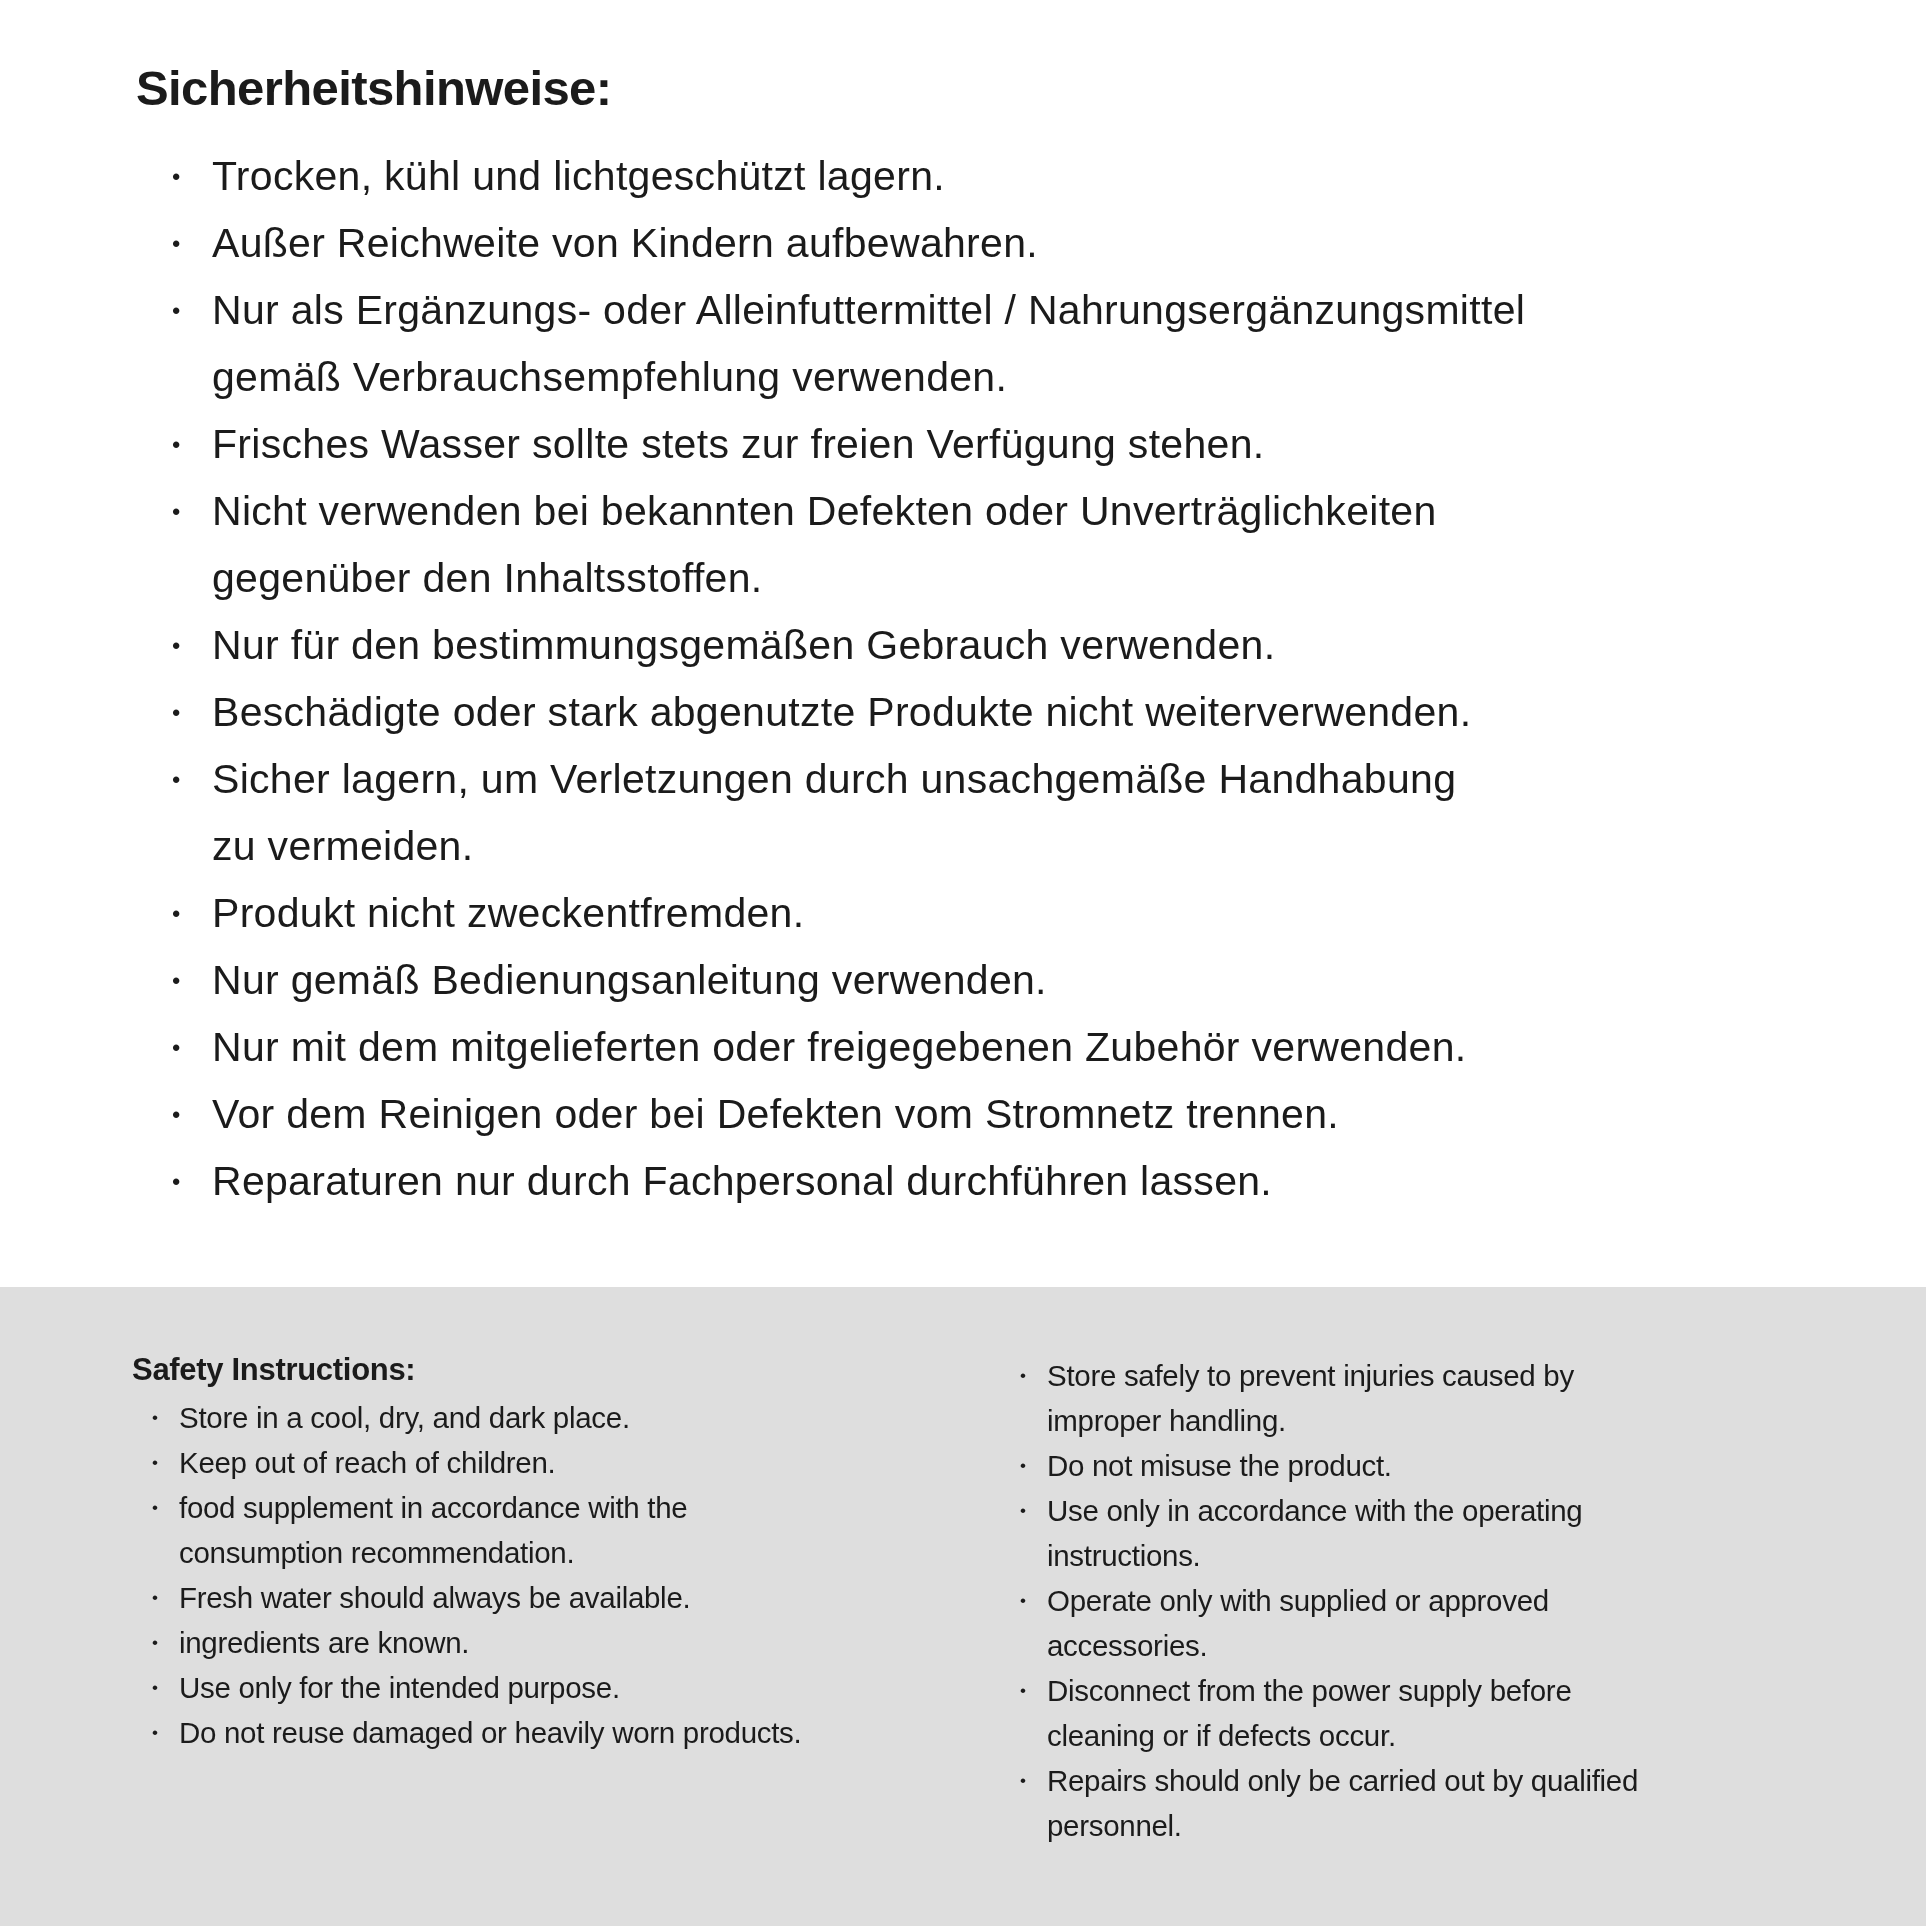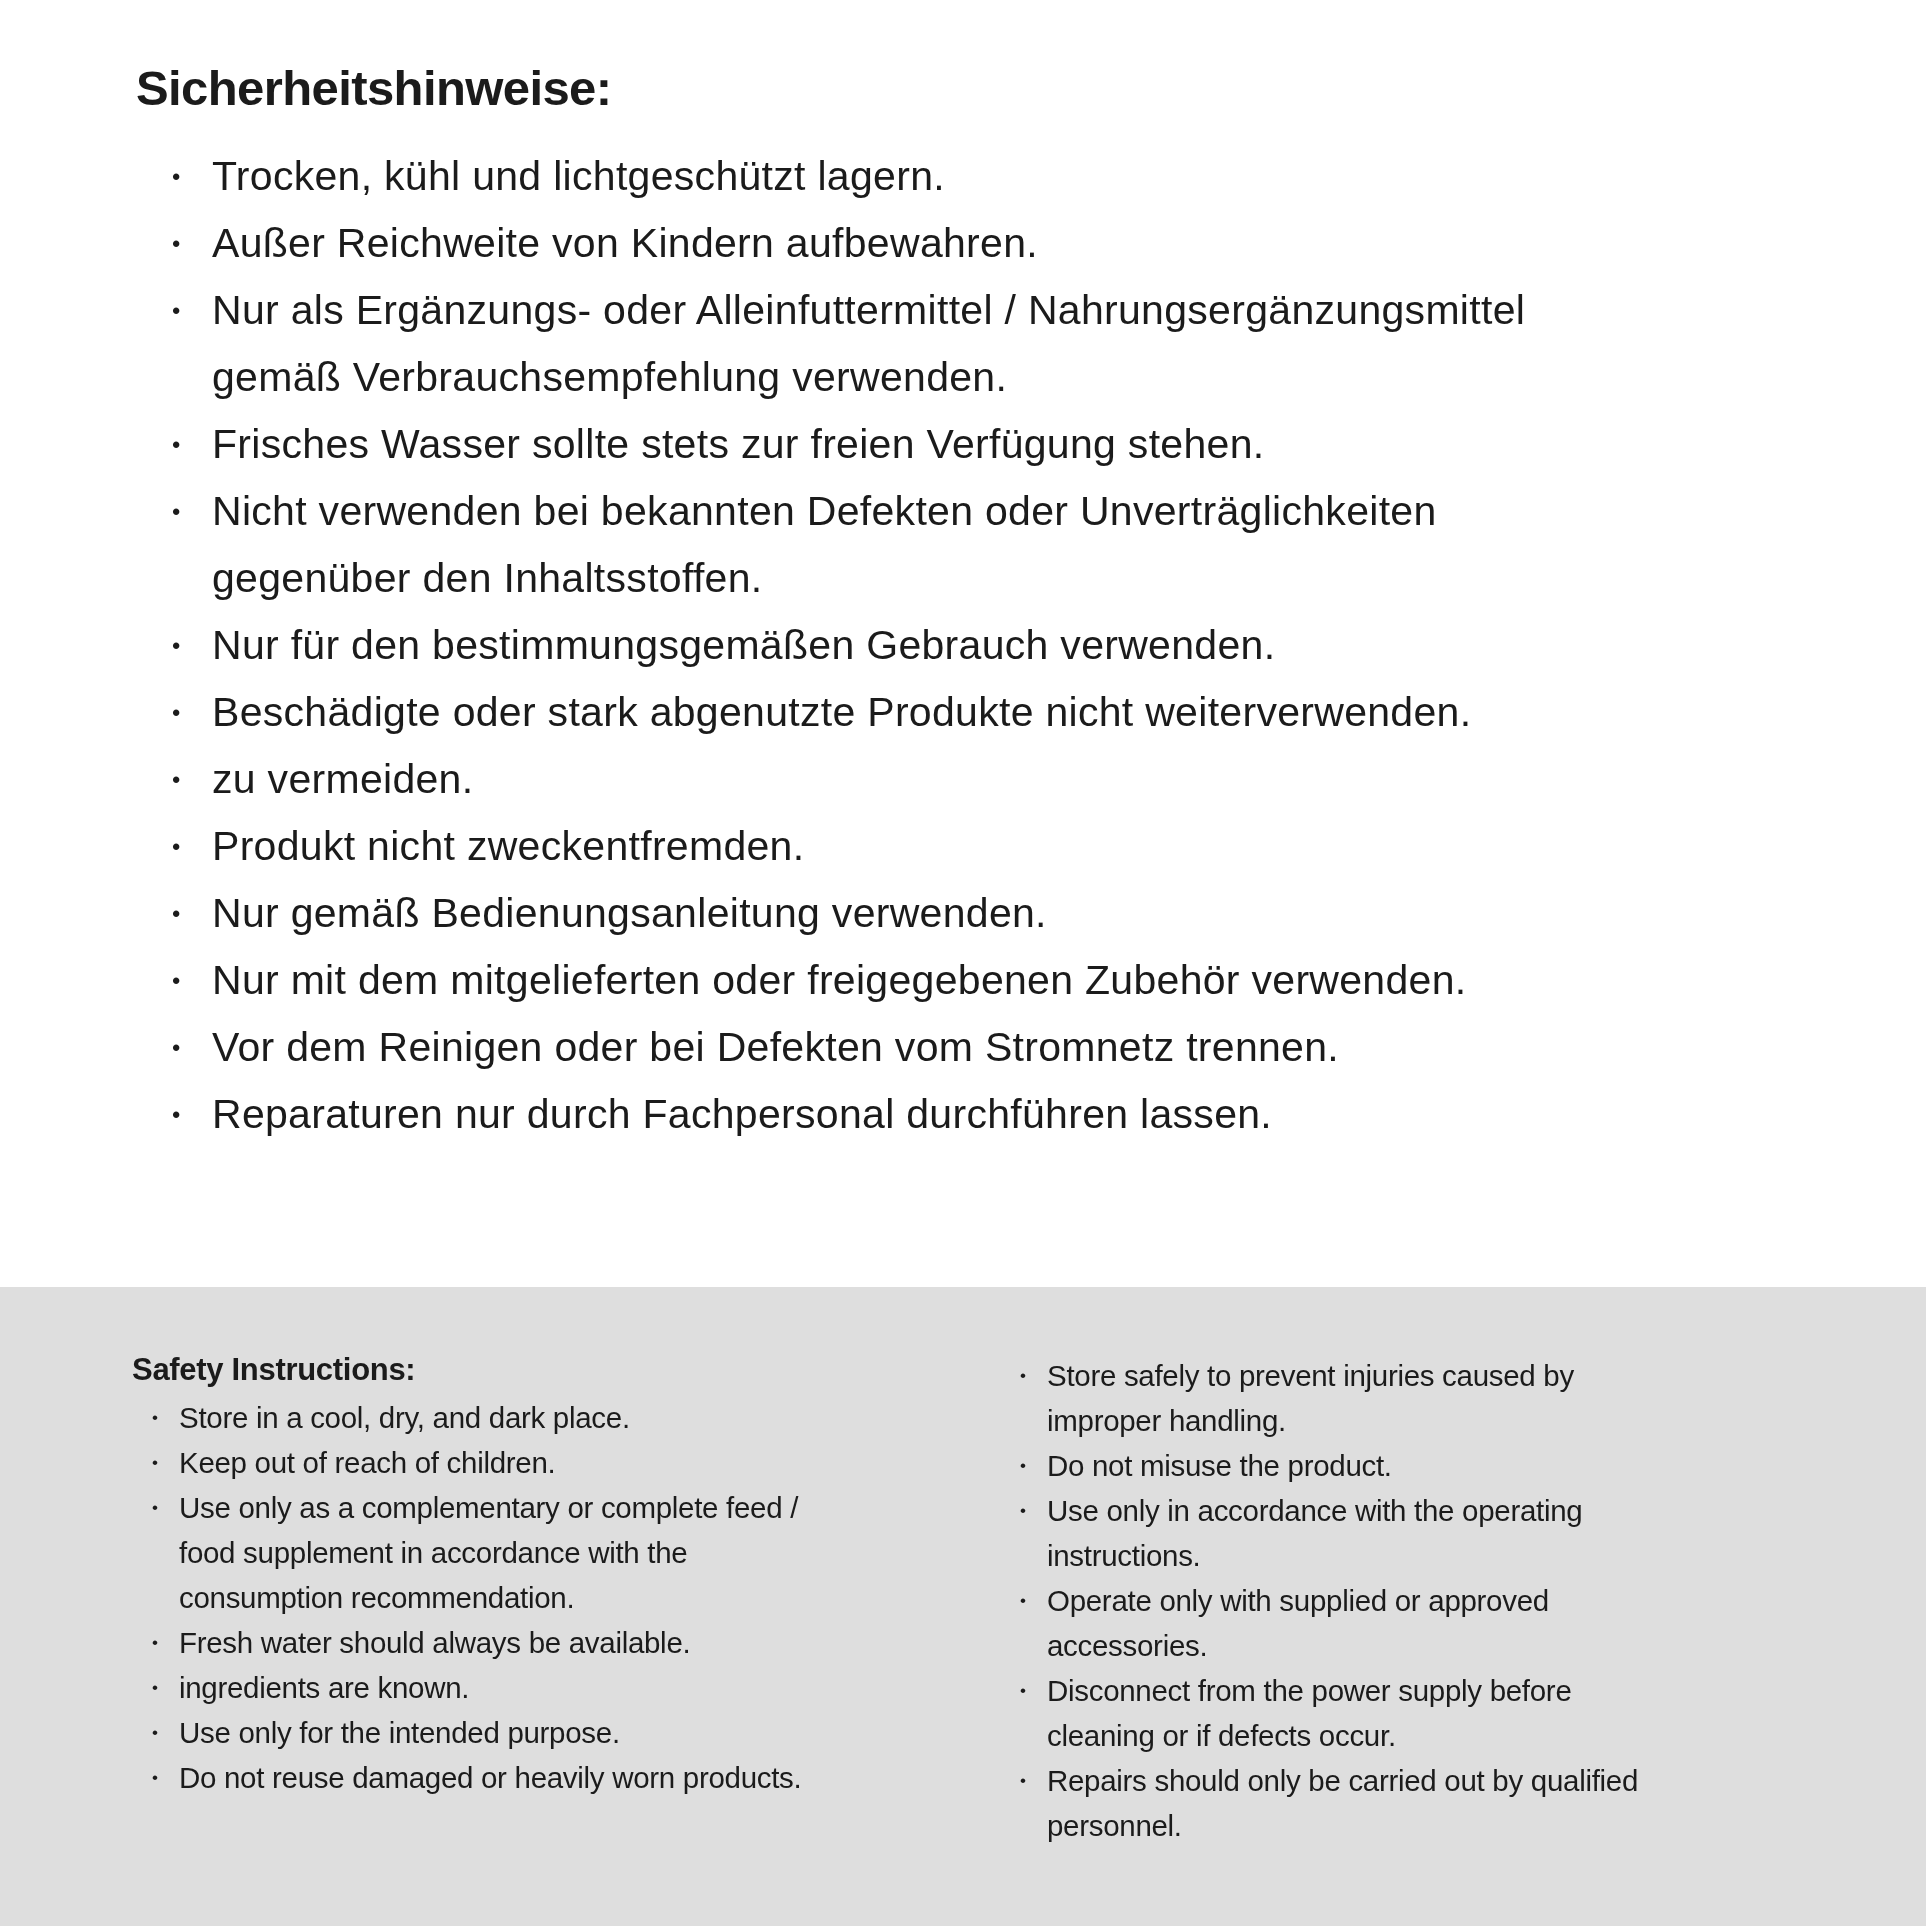--- a/index.html
+++ b/index.html
@@ -129,20 +129,21 @@
       </div>
       <div class="bullet-item">
         <span class="dot">•</span>
         <div class="lines">
           <div class="line">Beschädigte oder stark abgenutzte Produkte nicht weiterverwenden.</div>
         </div>
       </div>
       <div class="bullet-item">
         <span class="dot">•</span>
         <div class="lines">
+          <div class="line">Sicher lagern, um Verletzungen durch unsachgemäße Handhabung</div>
           <div class="line">zu vermeiden.</div>
         </div>
       </div>
       <div class="bullet-item">
         <span class="dot">•</span>
         <div class="lines">
           <div class="line">Produkt nicht zweckentfremden.</div>
         </div>
       </div>
       <div class="bullet-item">
@@ -183,21 +184,20 @@
       </div>
       <div class="bullet-item">
         <span class="dot">•</span>
         <div class="lines">
           <div class="line">Keep out of reach of children.</div>
         </div>
       </div>
       <div class="bullet-item">
         <span class="dot">•</span>
         <div class="lines">
-          <div class="line">Use only as a complementary or complete feed /</div>
           <div class="line">food supplement in accordance with the</div>
           <div class="line">consumption recommendation.</div>
         </div>
       </div>
       <div class="bullet-item">
         <span class="dot">•</span>
         <div class="lines">
           <div class="line">Fresh water should always be available.</div>
         </div>
       </div>

